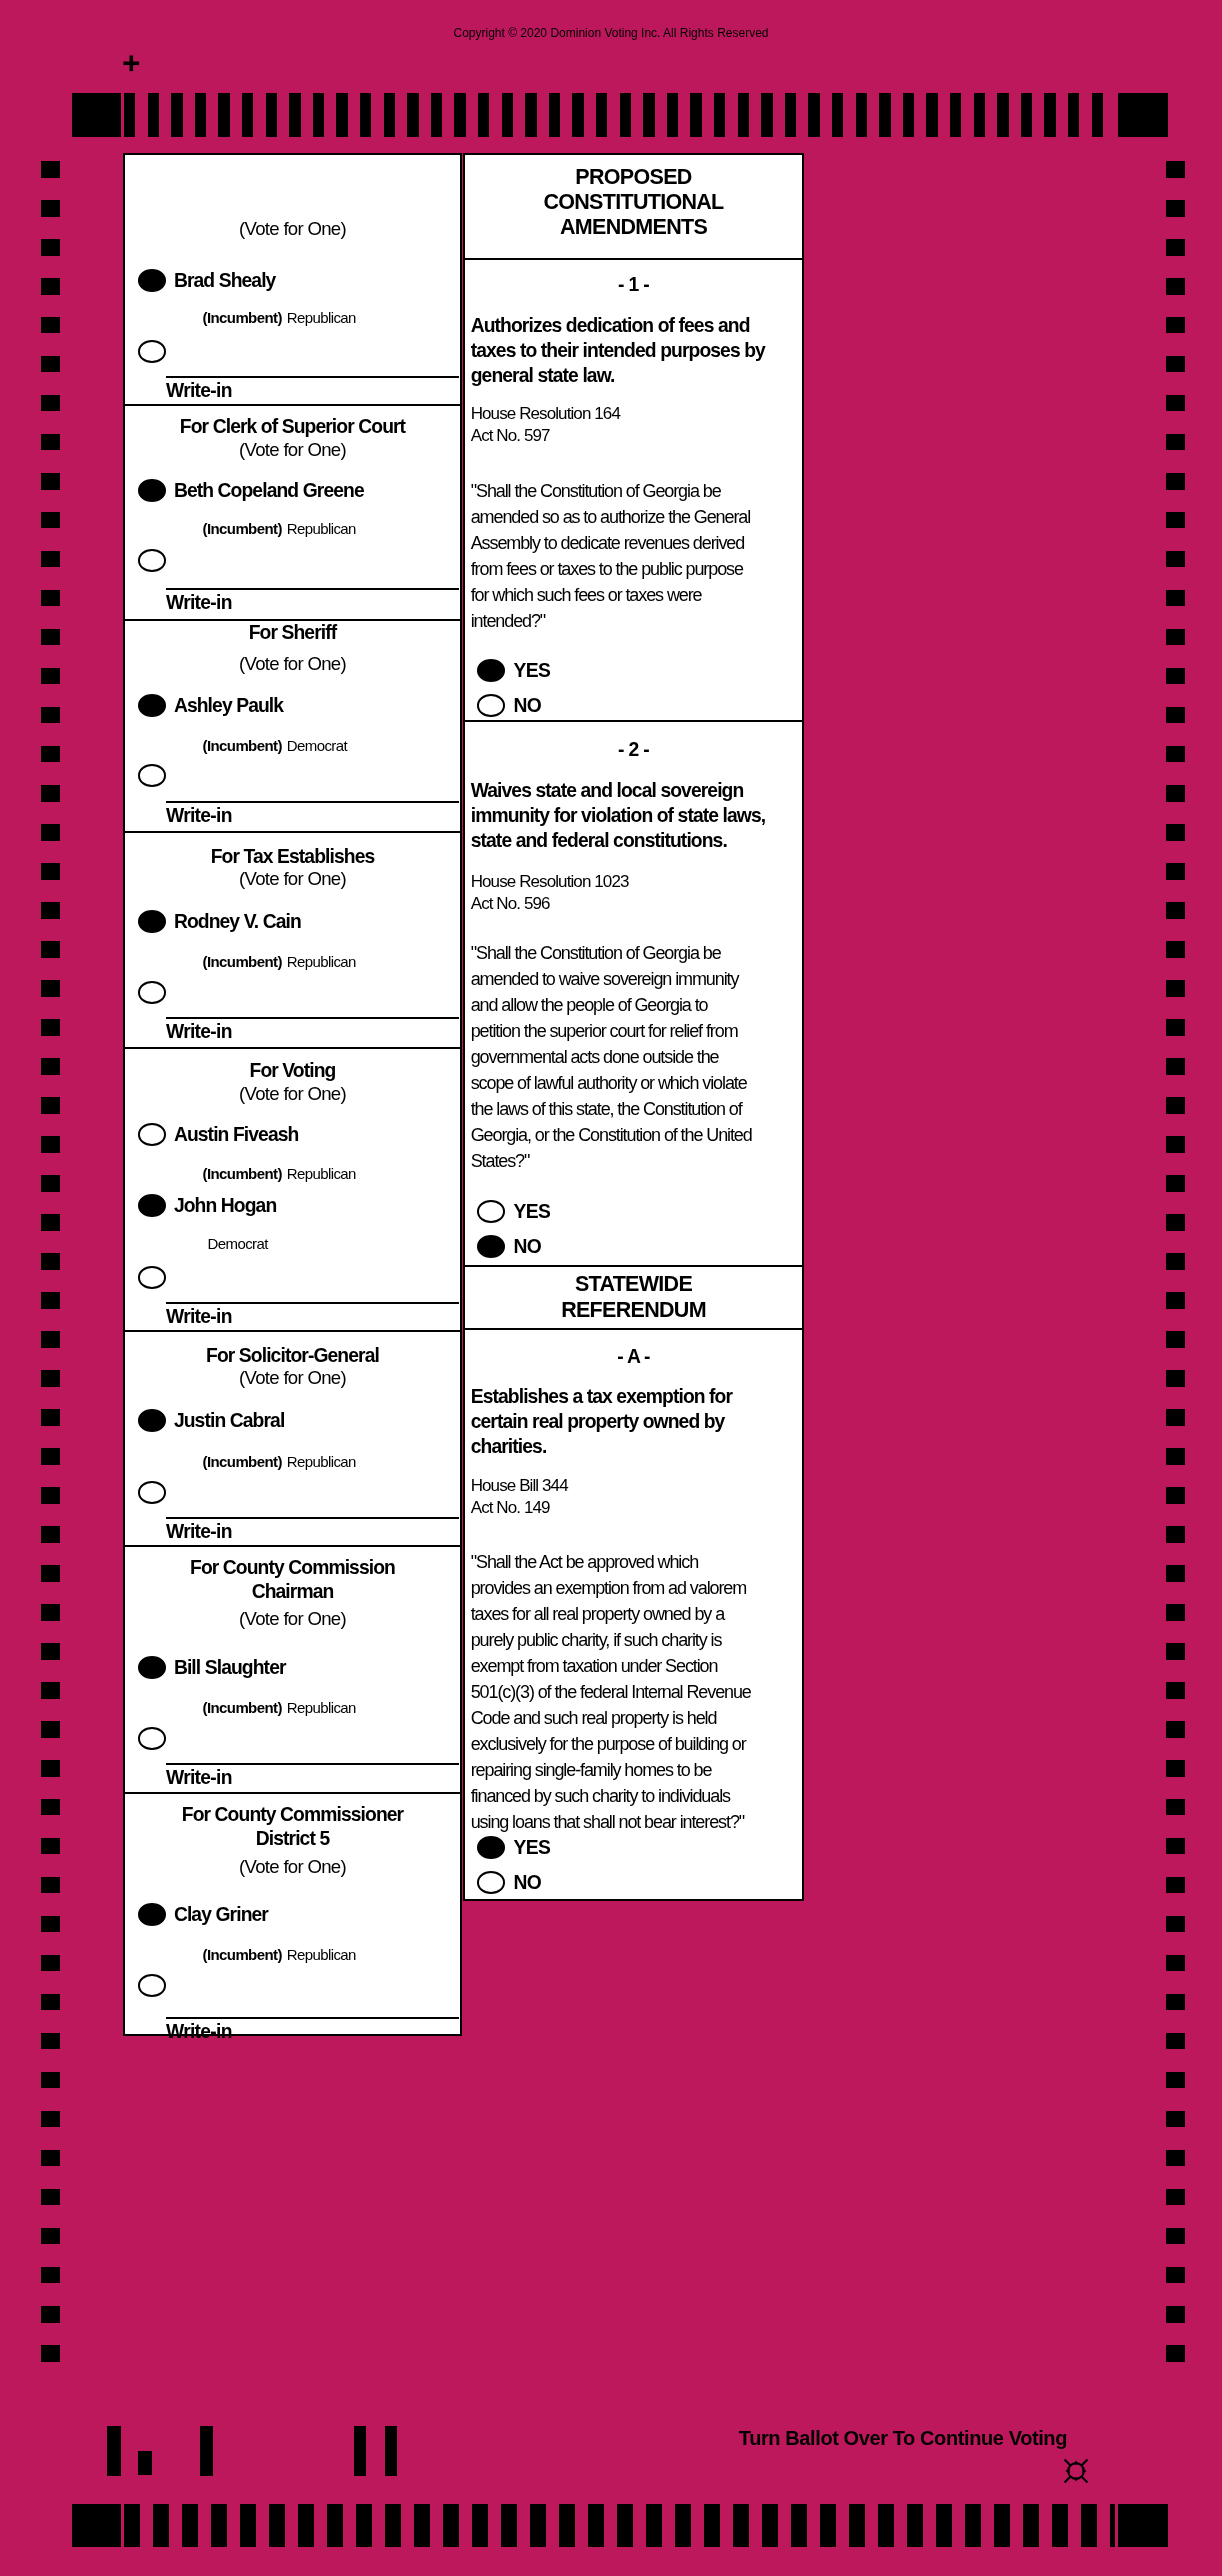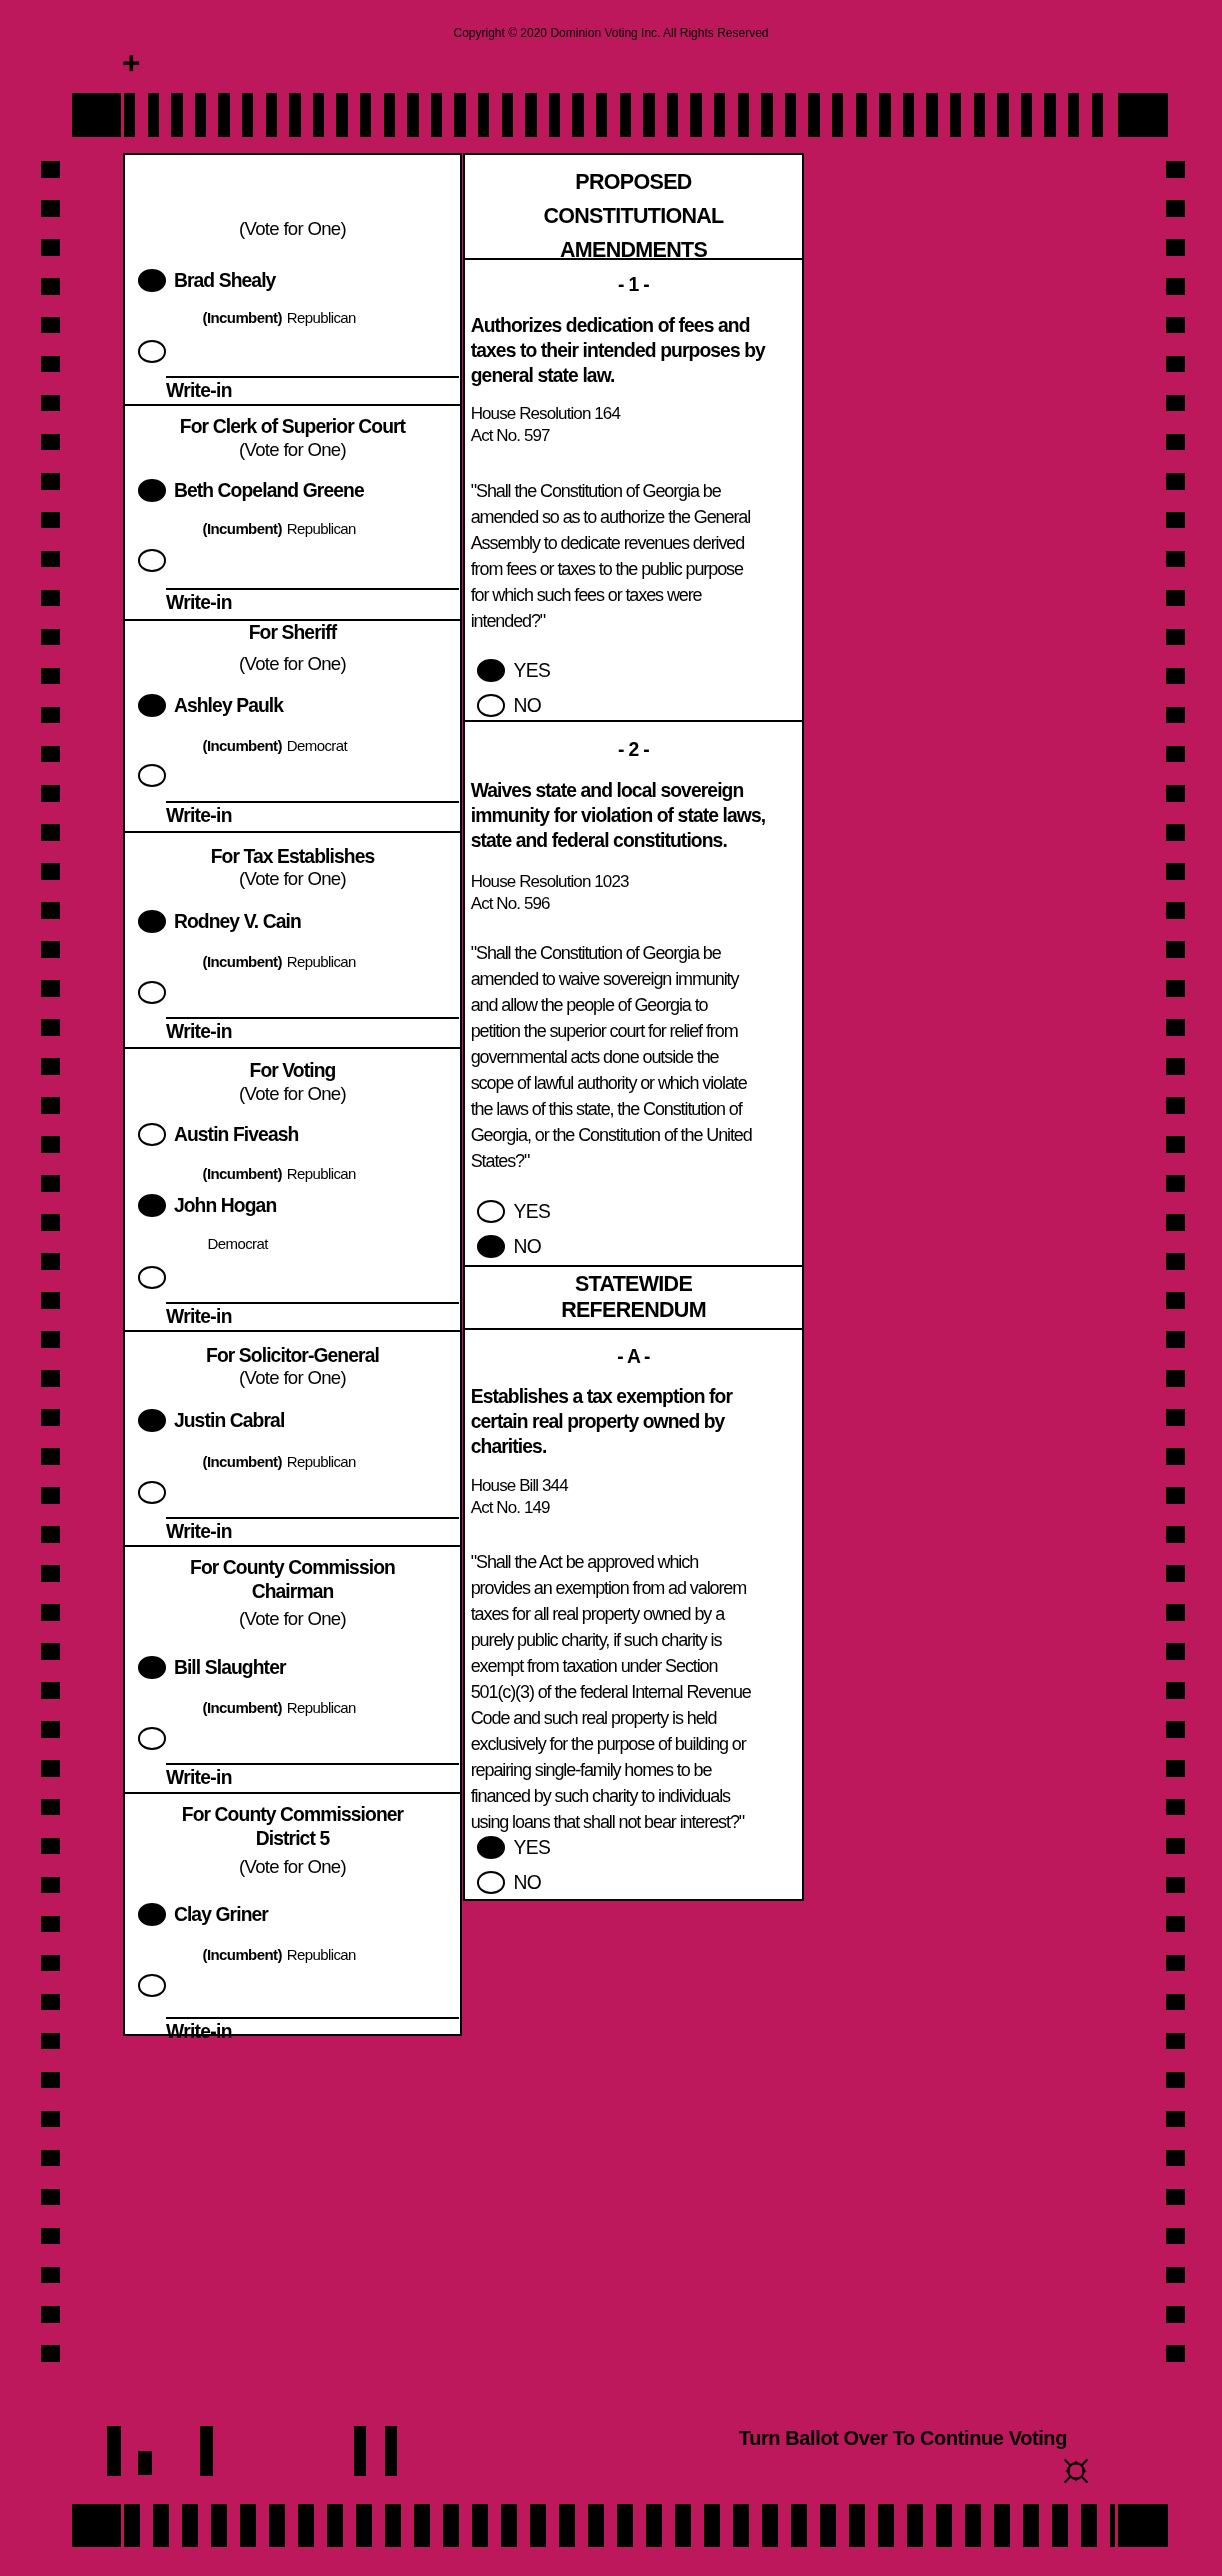--- a/index.html
+++ b/index.html
@@ -32,31 +32,31 @@
   .oval{width:24px;height:18.6px;border:2.1px solid #000;border-radius:50%;background:#fff;flex:0 0 auto;}
   .oval.filled{background:#000;}
   .cand-name{font-weight:bold;font-size:19.3px;letter-spacing:-0.9px;white-space:pre;}
   .party-line{position:absolute;left:49px;font-size:15px;letter-spacing:-0.6px;white-space:pre;}
   .party-line .qual{font-weight:bold;margin-right:5px;}
   .writein{position:absolute;left:41px;right:1.4px;border-top:2.1px solid #000;}
   .writein-label{font-weight:bold;font-size:19.3px;letter-spacing:-0.7px;padding-top:2.1px;}
 
   
   .m-header{position:absolute;left:0;width:100%;text-align:center;font-weight:bold;
-            font-size:21.5px;line-height:34px;letter-spacing:-0.7px;white-space:pre;}
+            font-size:21.5px;line-height:25px;letter-spacing:-0.7px;white-space:pre;}
   .m-number{position:absolute;left:0;width:100%;text-align:center;font-weight:bold;
             font-size:19.3px;letter-spacing:-0.7px;}
   .m-summary{position:absolute;left:5.7px;width:328px;font-weight:bold;font-size:19.3px;
              line-height:25px;letter-spacing:-0.9px;white-space:pre;}
   .m-authority{position:absolute;left:5.7px;width:328px;font-size:17px;line-height:22px;
              letter-spacing:-0.9px;white-space:pre;}
   .m-question{position:absolute;left:5.7px;width:328px;font-size:18px;line-height:26px;
              letter-spacing:-1.1px;white-space:pre;}
   .m-opt{position:absolute;left:12px;height:23px;display:flex;align-items:center;gap:8.6px;}
-  .m-opt .lbl{font-weight:normal;font-size:19.3px;letter-spacing:-0.7px;}
+  .m-opt .lbl{font-weight:bold;font-size:19.3px;letter-spacing:-0.7px;}
 
   
   .copyright{position:absolute;top:26px;left:0;width:100%;text-align:center;font-size:12px;}
   .turnover{position:absolute;top:2427px;right:155px;font-weight:bold;font-size:20px;letter-spacing:-0.4px;}
   .stub-bar{position:absolute;background:#000;}
   .stub-code{position:absolute;left:398px;top:2443px;font-size:9.3px;transform:rotate(90deg);transform-origin:left top;}
 </style>
 </head>
 <body>
 

